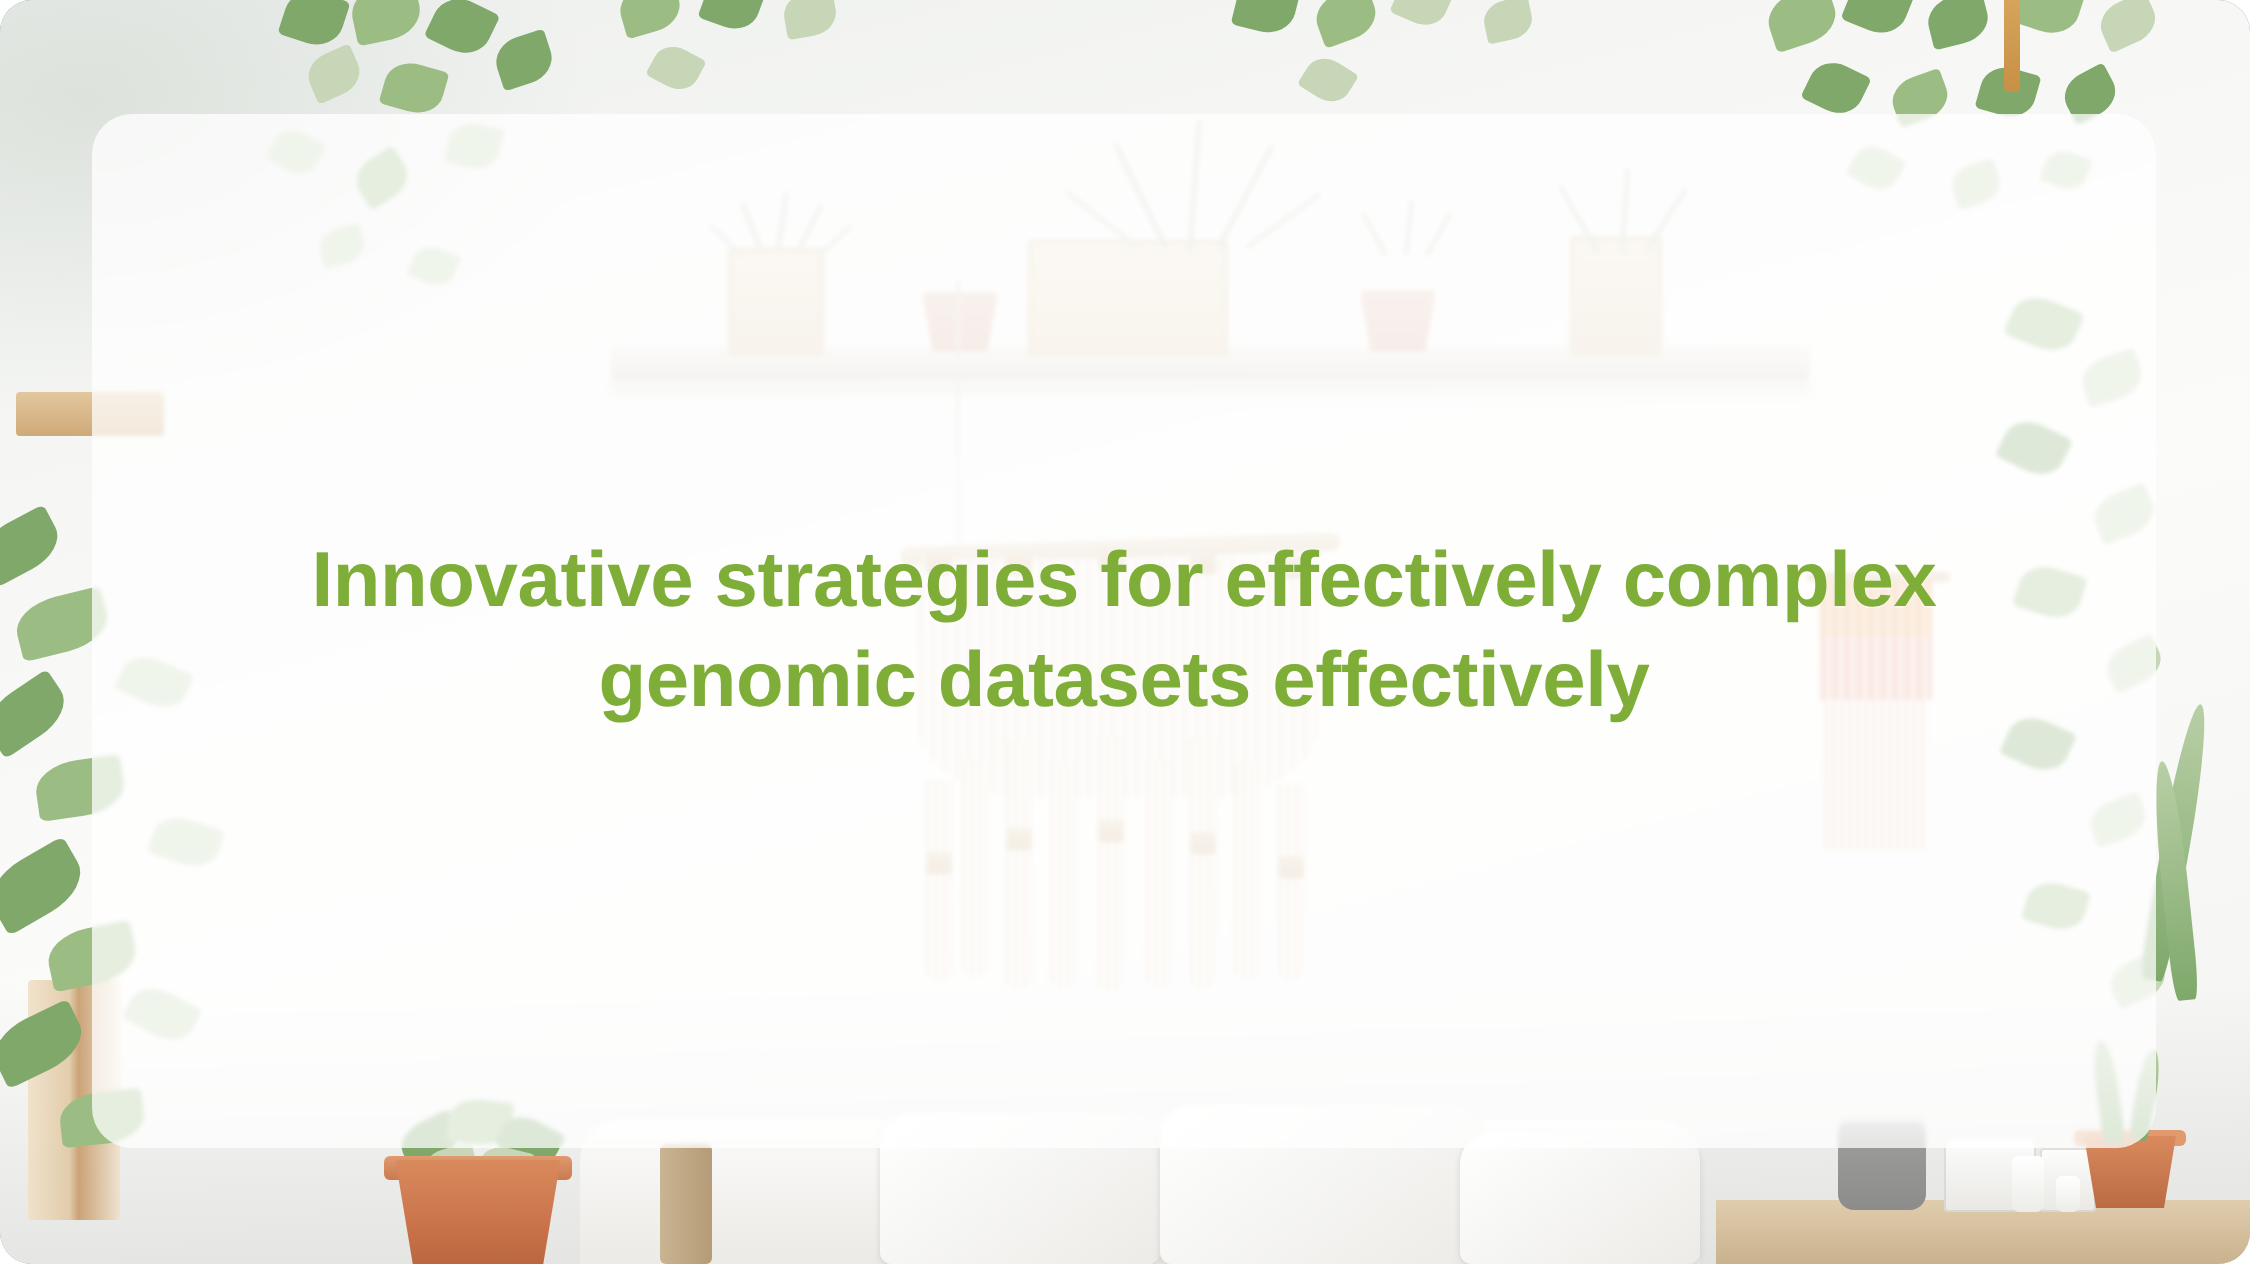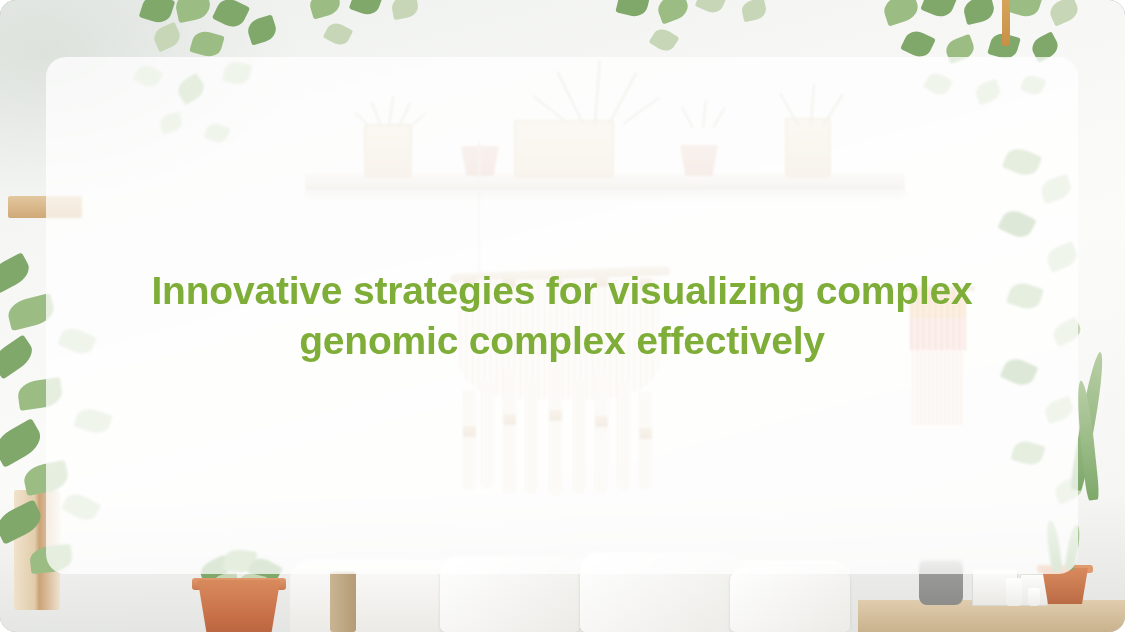--- a/index.html
+++ b/index.html
@@ -496,16 +496,16 @@
     <div class="right-pot-rim"></div>
     <div class="right-pot"></div>
     <div class="snake-leaf" style="left:1052px;top:520px;width:11px;height:52px;transform:rotate(-8deg);"></div>
     <div class="snake-leaf" style="left:1064px;top:524px;width:10px;height:46px;transform:rotate(10deg);"></div>
 
   </div>
 
   <div class="overlay-panel"></div>
 
   <div class="title-wrap">
-    <h1 class="slide-title">Innovative strategies for visualizing complex genomic complex effectively</h1>
+    <h1 class="slide-title">Innovative strategies for effectively complex genomic datasets effectively</h1>
   </div>
 
 </div>
 
 </body></html>

